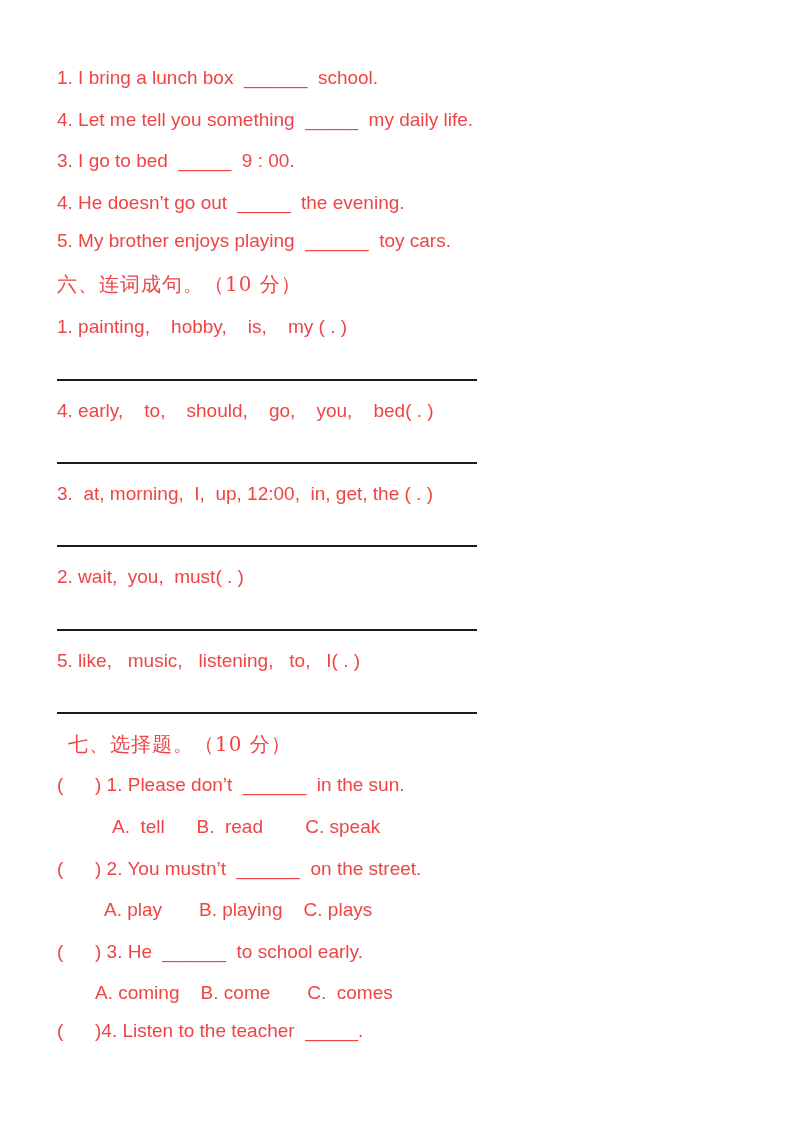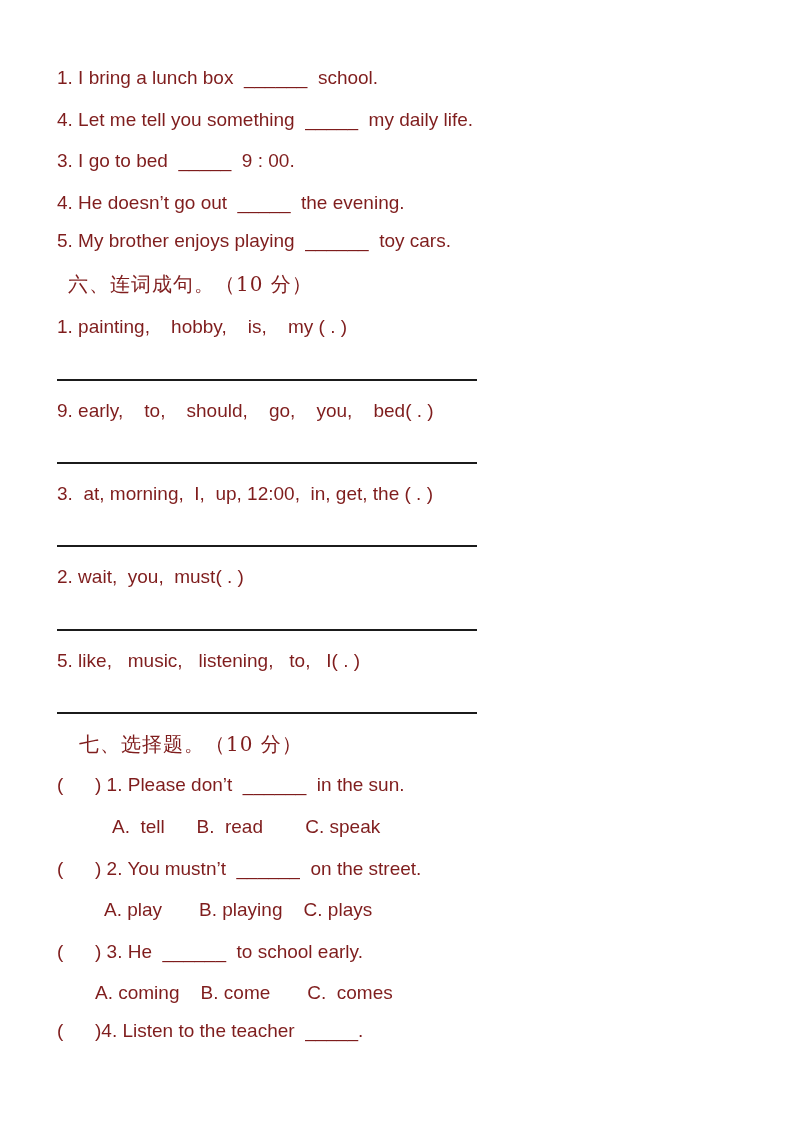--- a/index.html
+++ b/index.html
@@ -15,27 +15,26 @@
     color: #1b1b1b;
     font-family: "Liberation Sans", "DejaVu Sans", sans-serif;
     overflow: hidden;
   }
   .t {
     position: absolute;
     left: 57px;
     white-space: pre;
     font-size: 19px;
     line-height: 28px;
-    color: #7f1d1d;
+    color: #ef4444;
   }
   .heading {
     font-family: "DejaVu Serif", "Liberation Serif", serif;
     font-size: 20px;
     letter-spacing: 1px;
-    margin-left: 11px;
   }
   .rule {
     position: absolute;
     left: 57px;
     width: 420px;
     height: 0;
     border-top: 2px solid #1b1b1b;
   }
 </style>
 </head>
@@ -47,21 +46,21 @@
   <div class="t" style="top:106px">4. Let me tell you something  _____  my daily life.</div>
   <div class="t" style="top:147px">3. I go to bed  _____  9 : 00.</div>
   <div class="t" style="top:189px">4. He doesn’t go out  _____  the evening.</div>
   <div class="t" style="top:227px">5. My brother enjoys playing  ______  toy cars.</div>
 
   <div class="t heading" style="top:270px">六、连词成句。（10 分）</div>
 
   <div class="t" style="top:313px">1. painting,    hobby,    is,    my ( . )</div>
   <div class="rule" style="top:379px"></div>
 
-  <div class="t" style="top:397px">9. early,    to,    should,    go,    you,    bed( . )</div>
+  <div class="t" style="top:397px">4. early,    to,    should,    go,    you,    bed( . )</div>
   <div class="rule" style="top:462px"></div>
 
   <div class="t" style="top:480px">3.  at, morning,  I,  up, 12:00,  in, get, the ( . )</div>
   <div class="rule" style="top:545px"></div>
 
   <div class="t" style="top:563px">2. wait,  you,  must( . )</div>
   <div class="rule" style="top:629px"></div>
 
   <div class="t" style="top:647px">5. like,   music,   listening,   to,   I( . )</div>
   <div class="rule" style="top:712px"></div>

